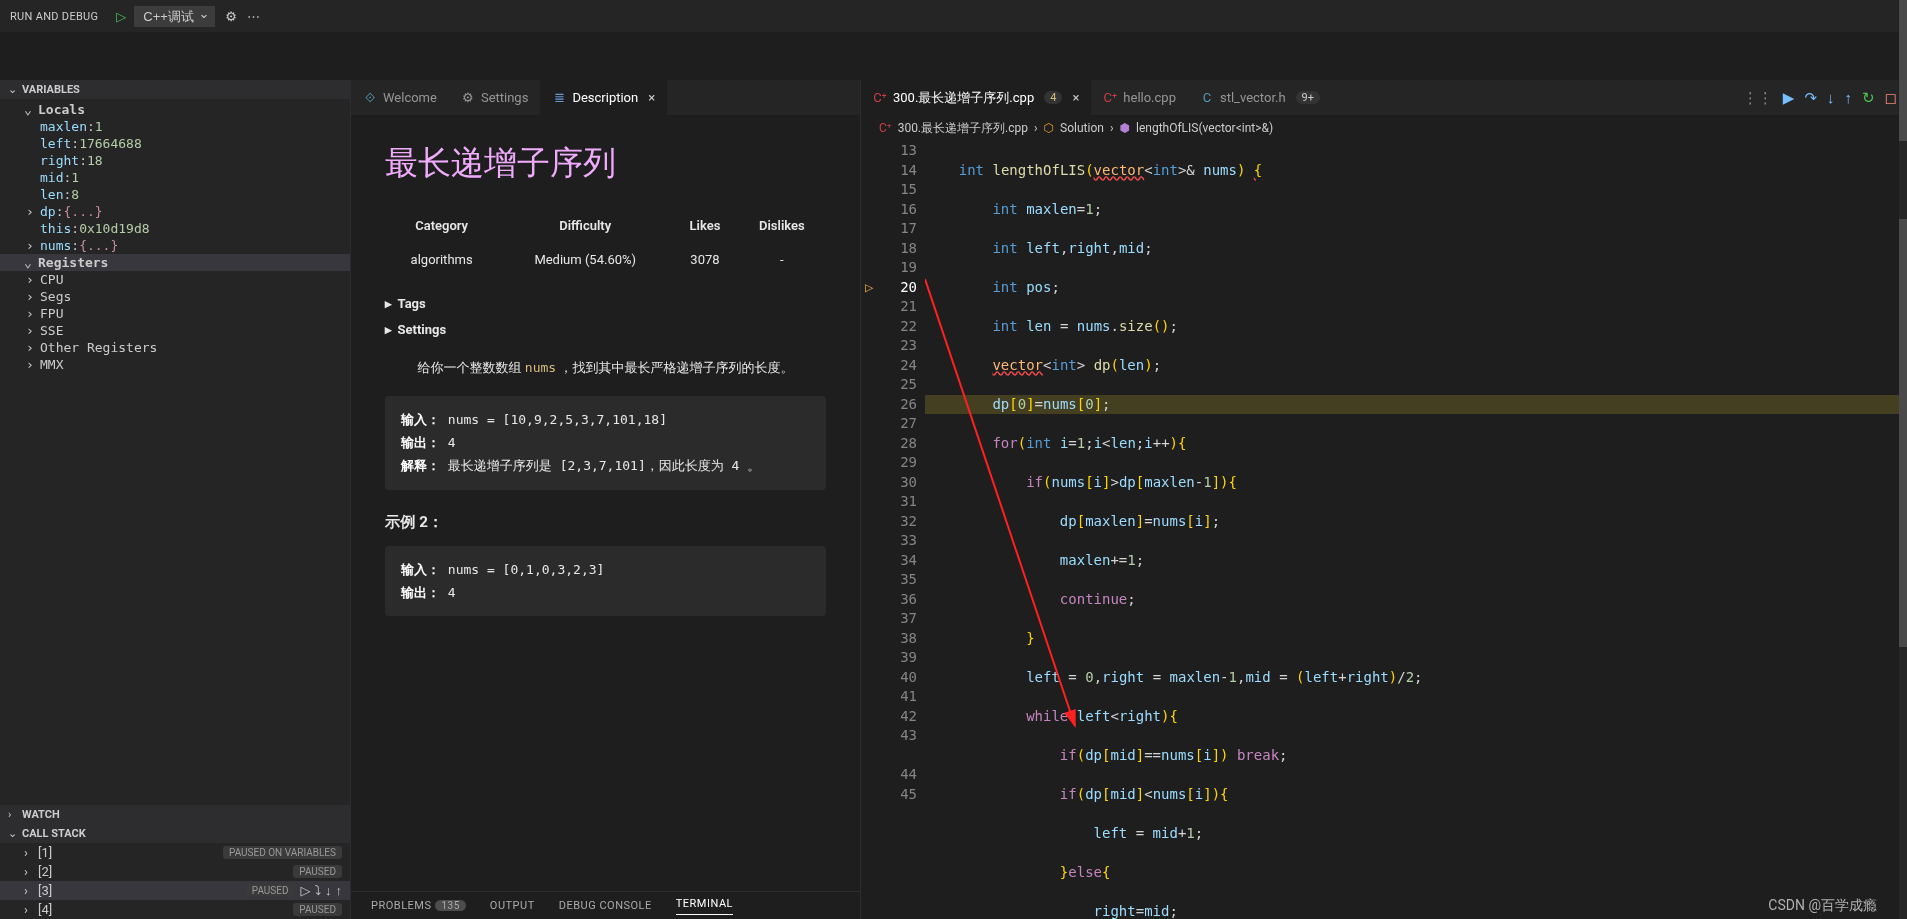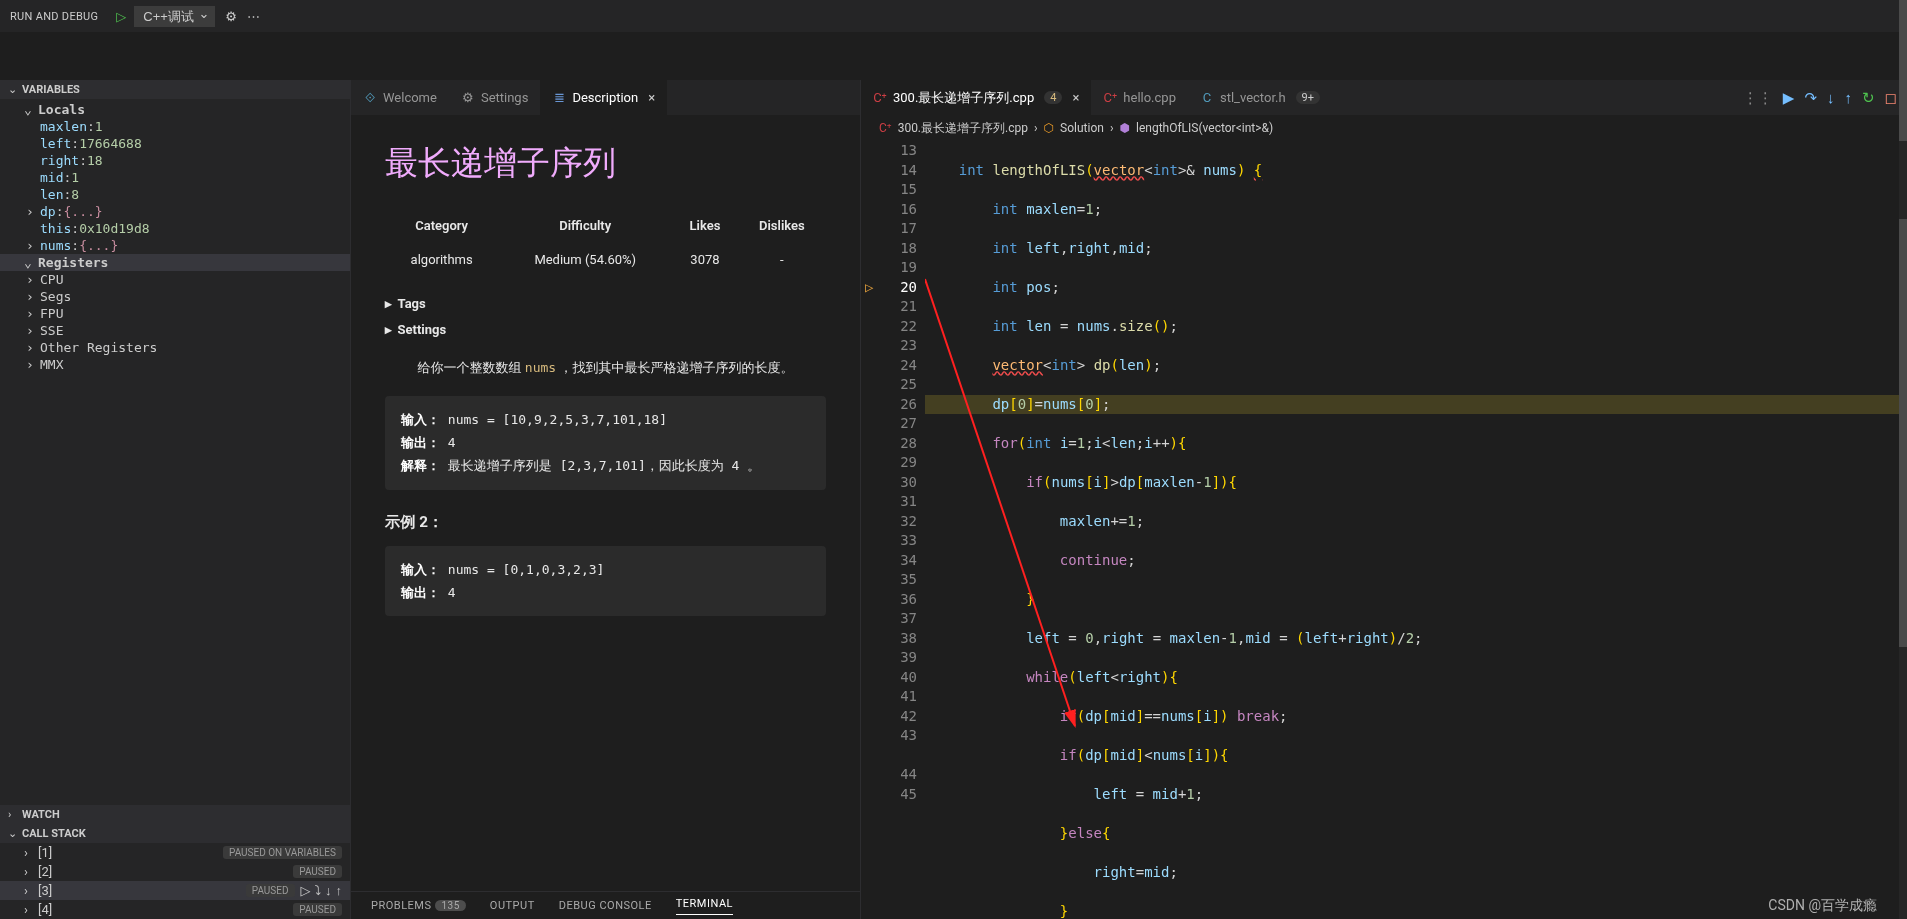--- a/index.html
+++ b/index.html
@@ -381,20 +381,21 @@
           <div class="code">
 <div class="line">    <span class="kw">int</span> <span class="fn">lengthOfLIS</span><span class="pn">(</span><span class="tn squig">vector</span><span class="op">&lt;</span><span class="kw">int</span><span class="op">&gt;&amp;</span> <span class="id">nums</span><span class="pn">)</span> <span class="pn squig">{</span></div>
 <div class="line">        <span class="kw">int</span> <span class="id">maxlen</span><span class="op">=</span><span class="num">1</span><span class="op">;</span></div>
 <div class="line">        <span class="kw">int</span> <span class="id">left</span><span class="op">,</span><span class="id">right</span><span class="op">,</span><span class="id">mid</span><span class="op">;</span></div>
 <div class="line">        <span class="kw">int</span> <span class="id">pos</span><span class="op">;</span></div>
 <div class="line">        <span class="kw">int</span> <span class="id">len</span> <span class="op">=</span> <span class="id">nums</span><span class="op">.</span><span class="fn">size</span><span class="pn">()</span><span class="op">;</span></div>
 <div class="line">        <span class="tn squig">vector</span><span class="op">&lt;</span><span class="kw">int</span><span class="op">&gt;</span> <span class="fn">dp</span><span class="pn">(</span><span class="id">len</span><span class="pn">)</span><span class="op">;</span></div>
 <div class="line hl">        <span class="id">dp</span><span class="pn">[</span><span class="num">0</span><span class="pn">]</span><span class="op">=</span><span class="id">nums</span><span class="pn">[</span><span class="num">0</span><span class="pn">]</span><span class="op">;</span></div>
 <div class="line">        <span class="ct">for</span><span class="pn">(</span><span class="kw">int</span> <span class="id">i</span><span class="op">=</span><span class="num">1</span><span class="op">;</span><span class="id">i</span><span class="op">&lt;</span><span class="id">len</span><span class="op">;</span><span class="id">i</span><span class="op">++</span><span class="pn">){</span></div>
 <div class="line">            <span class="ct">if</span><span class="pn">(</span><span class="id">nums</span><span class="pn">[</span><span class="id">i</span><span class="pn">]</span><span class="op">&gt;</span><span class="id">dp</span><span class="pn">[</span><span class="id">maxlen</span><span class="op">-</span><span class="num">1</span><span class="pn">]</span><span class="pn">){</span></div>
+<div class="line">                <span class="id">dp</span><span class="pn">[</span><span class="id">maxlen</span><span class="pn">]</span><span class="op">=</span><span class="id">nums</span><span class="pn">[</span><span class="id">i</span><span class="pn">]</span><span class="op">;</span></div>
 <div class="line">                <span class="id">maxlen</span><span class="op">+=</span><span class="num">1</span><span class="op">;</span></div>
 <div class="line">                <span class="ct">continue</span><span class="op">;</span></div>
 <div class="line">            <span class="pn">}</span></div>
 <div class="line">            <span class="id">left</span> <span class="op">=</span> <span class="num">0</span><span class="op">,</span><span class="id">right</span> <span class="op">=</span> <span class="id">maxlen</span><span class="op">-</span><span class="num">1</span><span class="op">,</span><span class="id">mid</span> <span class="op">=</span> <span class="pn">(</span><span class="id">left</span><span class="op">+</span><span class="id">right</span><span class="pn">)</span><span class="op">/</span><span class="num">2</span><span class="op">;</span></div>
 <div class="line">            <span class="ct">while</span><span class="pn">(</span><span class="id">left</span><span class="op">&lt;</span><span class="id">right</span><span class="pn">){</span></div>
 <div class="line">                <span class="ct">if</span><span class="pn">(</span><span class="id">dp</span><span class="pn">[</span><span class="id">mid</span><span class="pn">]</span><span class="op">==</span><span class="id">nums</span><span class="pn">[</span><span class="id">i</span><span class="pn">])</span> <span class="ct">break</span><span class="op">;</span></div>
 <div class="line">                <span class="ct">if</span><span class="pn">(</span><span class="id">dp</span><span class="pn">[</span><span class="id">mid</span><span class="pn">]</span><span class="op">&lt;</span><span class="id">nums</span><span class="pn">[</span><span class="id">i</span><span class="pn">]){</span></div>
 <div class="line">                    <span class="id">left</span> <span class="op">=</span> <span class="id">mid</span><span class="op">+</span><span class="num">1</span><span class="op">;</span></div>
 <div class="line">                <span class="pn">}</span><span class="ct">else</span><span class="pn">{</span></div>
 <div class="line">                    <span class="id">right</span><span class="op">=</span><span class="id">mid</span><span class="op">;</span></div>

